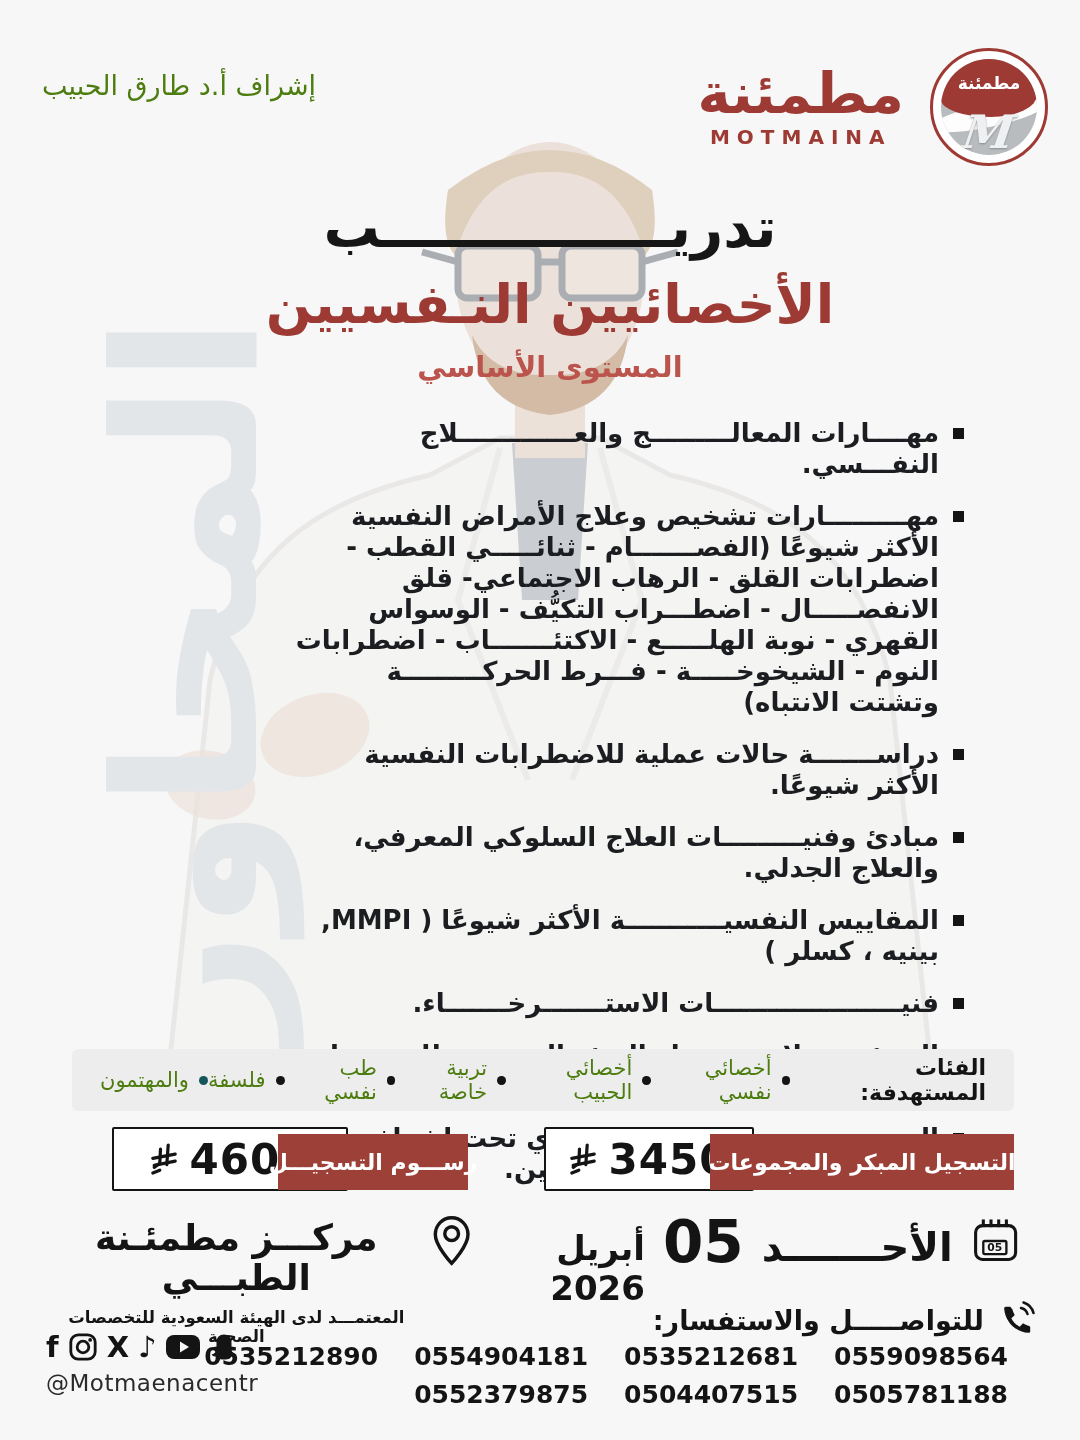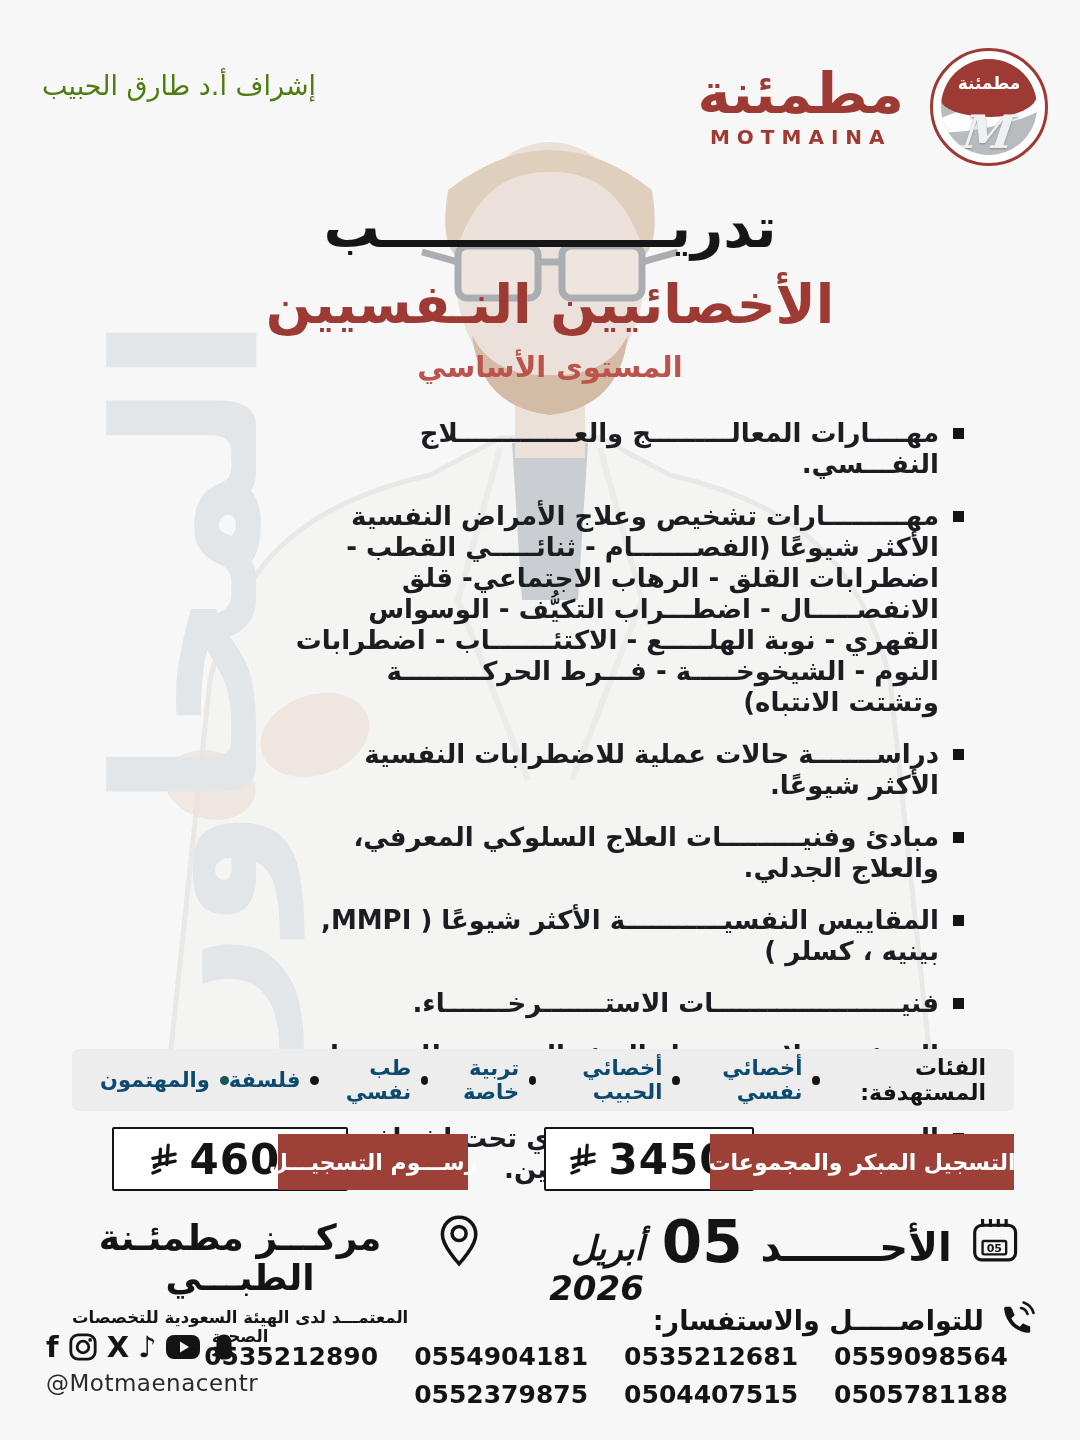--- a/index.html
+++ b/index.html
@@ -38,21 +38,21 @@
 
   
   .topics{position:absolute;top:418px;right:116px;width:672px;z-index:3;direction:rtl;list-style:none;margin:0;padding:0;}
   .topics li{display:flex;margin-bottom:21px;font-size:26px;font-weight:700;color:#1b1d20;line-height:31px;text-align:right;}
   .sq{flex:0 0 11px;width:11px;height:11px;background:#141414;margin-left:14px;margin-top:10px;}
 
   
   .band{position:absolute;top:1049px;left:72px;right:66px;height:62px;z-index:3;background:#ededee;border-radius:6px;
     direction:rtl;display:flex;align-items:center;justify-content:space-between;padding:0 28px;box-sizing:border-box;}
   .band .lbl{font-size:22px;font-weight:bold;color:#141414;}
-  .aud{display:flex;align-items:center;font-size:21px;font-weight:bold;color:#0c4a6e;}
+  .aud{display:flex;align-items:center;font-size:21px;font-weight:normal;color:#4d7c0f;}
   .dot{width:9px;height:9px;border-radius:50%;background:#141414;margin-left:10px;}
   .dot.teal{background:#14565c;}
 
   
   .price-group{position:absolute;top:1127px;height:68px;z-index:3;}
   .pg-a{right:66px;width:470px;}
   .pg-b{left:112px;width:356px;}
   .price-box{position:absolute;left:0;top:0;height:60px;background:#fff;border:2px solid #141414;border-radius:2px;
     display:flex;align-items:center;justify-content:center;gap:12px;z-index:1;}
   .pg-a .price-box{width:206px;}
@@ -61,21 +61,21 @@
   .price-label{position:absolute;right:0;top:7px;height:56px;background:#9c4038;color:#fff;display:flex;align-items:center;
     justify-content:center;font-size:22px;font-weight:bold;direction:rtl;z-index:2;white-space:nowrap;}
   .pg-a .price-label{width:304px;}
   .pg-b .price-label{width:190px;}
 
   
   .schedule{position:absolute;top:1210px;left:60px;right:60px;z-index:3;direction:rtl;
     display:flex;justify-content:center;align-items:flex-start;gap:18px;}
   .day{font-size:40px;font-weight:bold;color:#141414;margin-top:14px;}
   .daynum{font-size:58px;font-weight:bold;color:#141414;margin-top:0;line-height:64px;}
-  .monthyear{font-size:34px;font-weight:bold;color:#141414;margin-top:18px;font-style:italic;}
+  .monthyear{font-size:34px;font-weight:bold;color:#141414;margin-top:18px;}
   .venue{margin-top:8px;text-align:center;direction:rtl;}
   .venue .vname{font-size:36px;font-weight:bold;color:#141414;line-height:40px;}
   .venue .vsub{font-size:16.5px;font-weight:bold;color:#141414;margin-top:10px;}
 
   
   .contact-label{position:absolute;top:1300px;right:44px;z-index:3;direction:rtl;display:flex;align-items:center;gap:12px;
     font-size:27px;font-weight:bold;color:#141414;}
   .numbers{position:absolute;top:1342px;right:72px;width:560px;z-index:3;}
   .numrow{display:flex;justify-content:flex-end;gap:36px;font-size:25px;font-weight:bold;color:#141414;direction:ltr;}
   .numrow + .numrow{margin-top:9px;}

